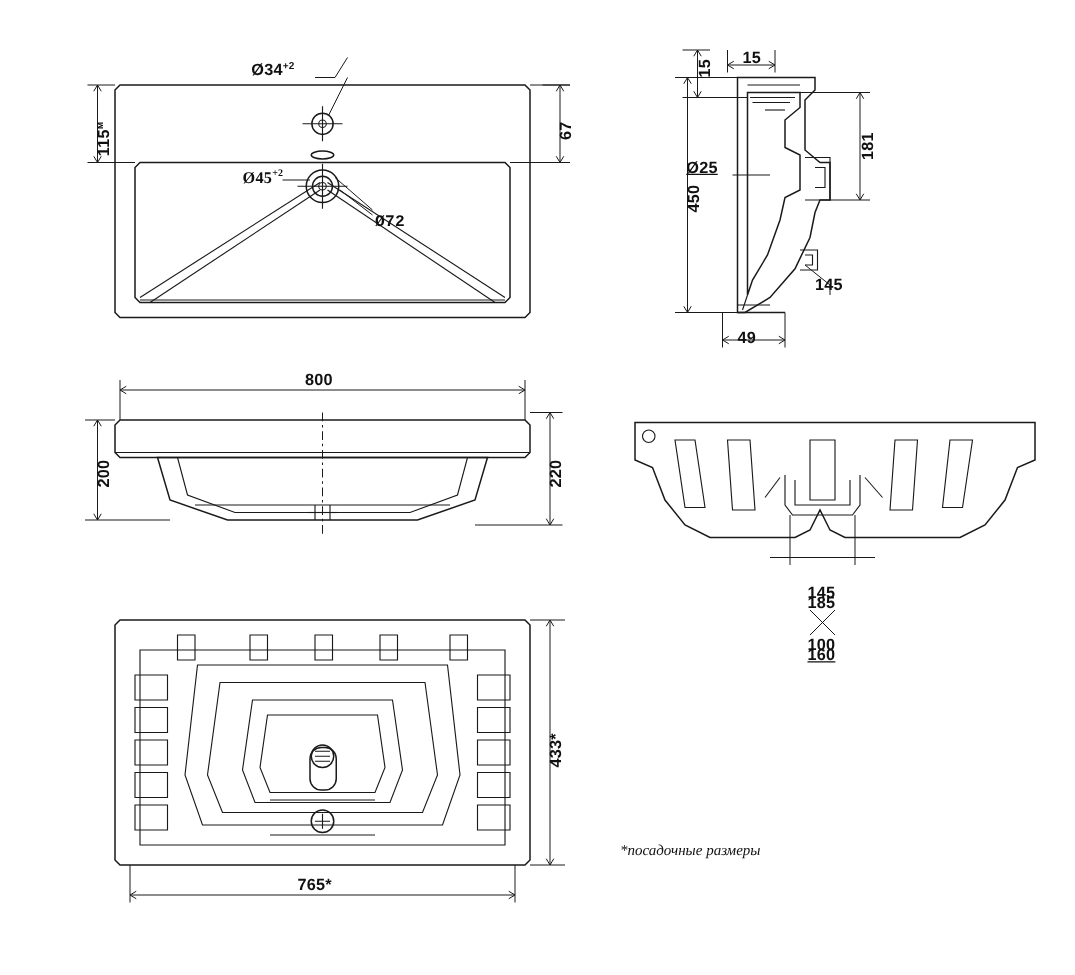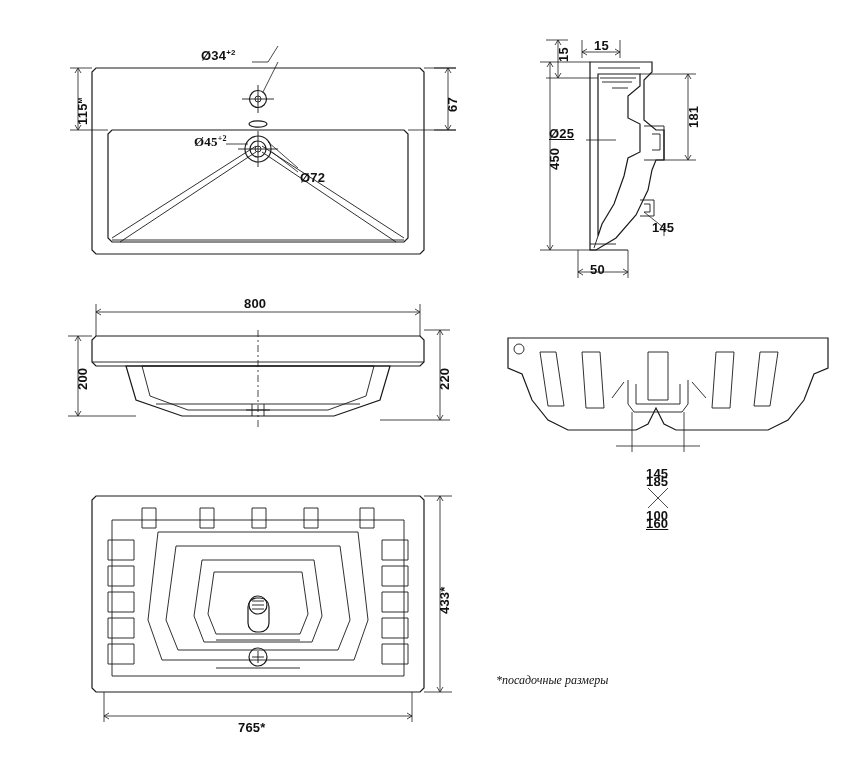--- a/index.html
+++ b/index.html
@@ -269,39 +269,39 @@
       <path class="dim" d="M88 716 L396 716"></path>
       <path class="dim" d="M93 713 L88 716 L93 719 M391 713 L396 716 L391 719"></path>
       <path class="dim" d="M88 692 L88 722" stroke-width="0.6"></path>
       <path class="dim" d="M396 692 L396 722" stroke-width="0.6"></path>
     </g>
 
   </svg>
 
   <div class="lbl" style="left:185px; top:48px;"><span>Ø34</span><span class="sup">+2</span></div>
   <div class="lbl" style="left:178px; top:134px;font-family:Liberation Serif, serif;"><span>Ø45</span><span class="sup">+2</span></div>
-  <div class="lbl" style="left:284px; top:170px;"><span>Ø72</span></div>
+  <div class="lbl" style="left:284px; top:170px;font-family:Liberation Mono, monospace;"><span>Ø72</span></div>
   <div class="lbl vert" style="left:429px; top:112px;"><span>67</span></div>
   <div class="lbl vert" style="left:59px; top:125px;"><span>115</span><span class="sup">м</span></div>
 
   <div class="lbl vert" style="left:540px; top:62px;"><span>15</span></div>
   <div class="lbl" style="left:578px; top:38px;"><span>15</span></div>
   <div class="lbl vert" style="left:670px; top:128px;"><span>181</span></div>
   <div class="lbl vert" style="left:531px; top:170px;"><span>450</span></div>
   <div class="lbl" style="left:533px; top:126px;text-decoration:underline;"><span>Ø25</span></div>
   <div class="lbl" style="left:636px; top:220px;"><span>145</span></div>
-  <div class="lbl" style="left:574px; top:262px;"><span>50</span></div>
+  <div class="lbl" style="left:574px; top:262px;"><span>49</span></div>
 
   <div class="lbl" style="left:228px; top:296px;text-align:right;"><span>800</span></div>
   <div class="lbl vert" style="left:59px; top:390px;"><span>200</span></div>
   <div class="lbl vert" style="left:421px; top:390px;"><span>220</span></div>
 
   <div class="lbl" style="left:630px; top:466px;"><span>145</span></div>
   <div class="lbl" style="left:630px; top:474px;text-align:right;"><span>185</span></div>
   <div class="lbl" style="left:630px; top:508px;"><span>100</span></div>
   <div class="lbl" style="left:630px; top:516px;text-decoration:underline;"><span>160</span></div>
 
   <div class="lbl vert" style="left:421px; top:614px;"><span>433*</span></div>
-  <div class="lbl" style="left:222px; top:700px;margin-top:20px;"><span>765*</span></div>
+  <div class="lbl" style="left:222px; top:700px;"><span>765*</span></div>
 
   <div class="note" style="left:480px; top:673px;">*посадочные размеры</div>
 
 </div>
 
 </body></html>

